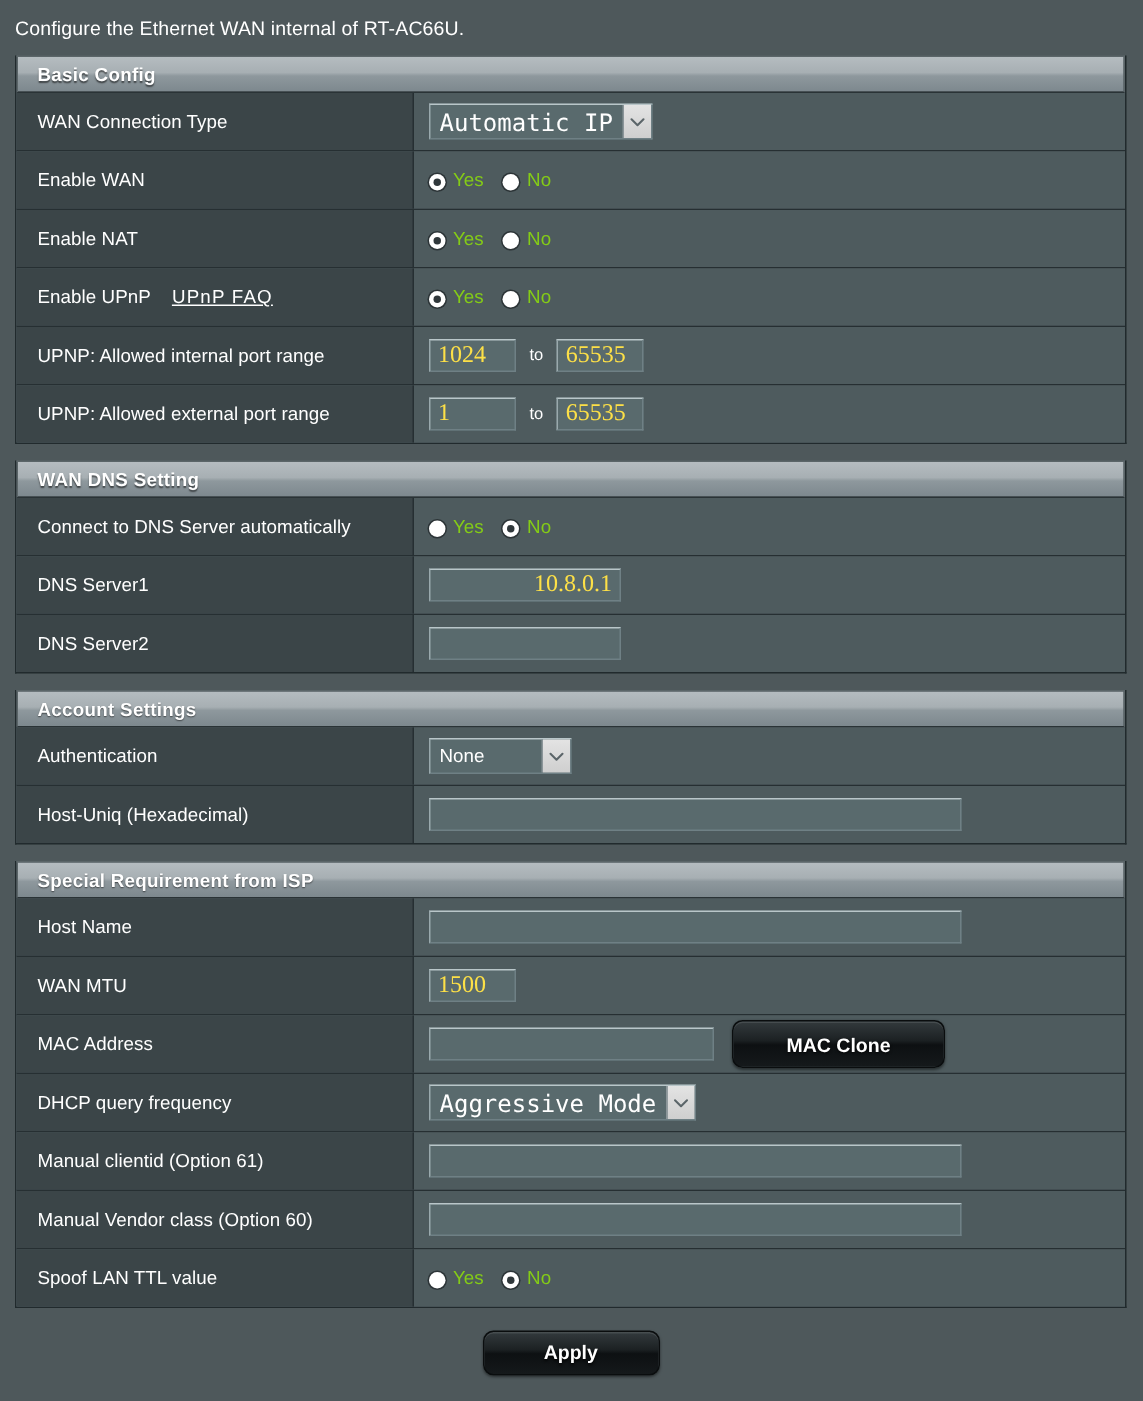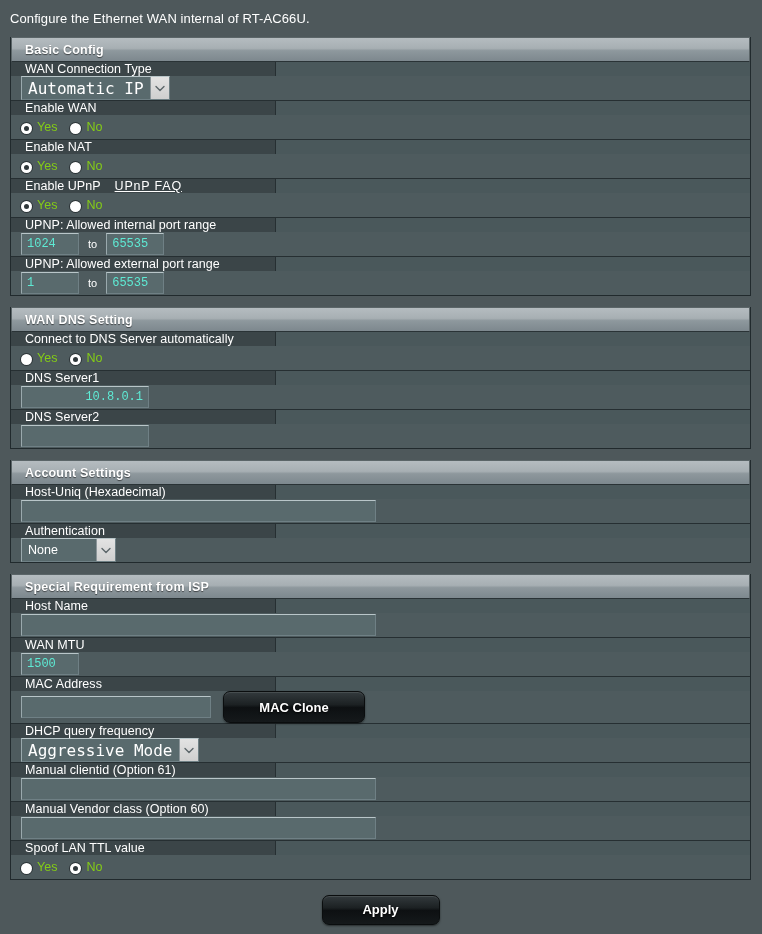--- a/index.html
+++ b/index.html
@@ -58,21 +58,20 @@
     letter-spacing: 0.2px;
   }
 
   
   .row {
     display: flex;
     align-items: stretch;
     min-height: 38px;
     border-bottom: 1px solid #262f32;
     background: #4a585b;
-    flex-direction: column;
   }
   .row:last-child { border-bottom: none; }
 
   .row-label {
     width: 265px;
     min-width: 265px;
     box-sizing: border-box;
     background: #3b4548;
     border-right: 1px solid #262f32;
     display: flex;
@@ -137,23 +136,23 @@
     border-radius: 50%;
     background: #30383b;
   }
 
   
   .txt {
     background: #596a6d;
     border: 1px solid #6f8085;
     border-top-color: #b9c6c9;
     border-left-color: #9aa9ad;
-    color: #5eead4;
-    font-family: Liberation Mono, monospace;
-    font-size: 12px;
+    color: #fde047;
+    font-family: Liberation Serif, serif;
+    font-size: 16px;
     height: 22px;
     line-height: 20px;
     padding: 0 5px;
     box-sizing: border-box;
     outline: none;
   }
   .txt::placeholder { color: #b9c4c6; }
   .txt-port { width: 58px; }
   .txt-dns { width: 128px; text-align: right; }
   .txt-wide { width: 355px; }
@@ -366,39 +365,39 @@
       <div class="row-value">
         <input class="txt txt-dns" type="text" value="" style="">
       </div>
     </div>
   </div>
 
   <div class="section">
     <div class="section-header">Account Settings</div>
 
     <div class="row">
-      <div class="row-label">Host-Uniq (Hexadecimal)</div>
-      <div class="row-value">
-        <input class="txt txt-wide" type="text" value="" style="">
-      </div>
-    </div>
-
-    <div class="row">
       <div class="row-label">Authentication</div>
       <div class="row-value">
         <div class="sel sans">
           <span class="sel-text">None</span>
           <span class="sel-arrow">
             <svg width="10" height="7" viewBox="0 0 10 7">
                 <path d="M1 1.5 L5 5.5 L9 1.5" fill="none" stroke="#5c666a" stroke-width="1.4" stroke-linecap="round" stroke-linejoin="round"></path>
               </svg>
           </span>
         </div>
       </div>
     </div>
+
+    <div class="row">
+      <div class="row-label">Host-Uniq (Hexadecimal)</div>
+      <div class="row-value">
+        <input class="txt txt-wide" type="text" value="" style="">
+      </div>
+    </div>
   </div>
 
   <div class="section">
     <div class="section-header">Special Requirement from ISP</div>
 
     <div class="row">
       <div class="row-label">Host Name</div>
       <div class="row-value">
         <input class="txt txt-wide" type="text" value="" style="">
       </div>

